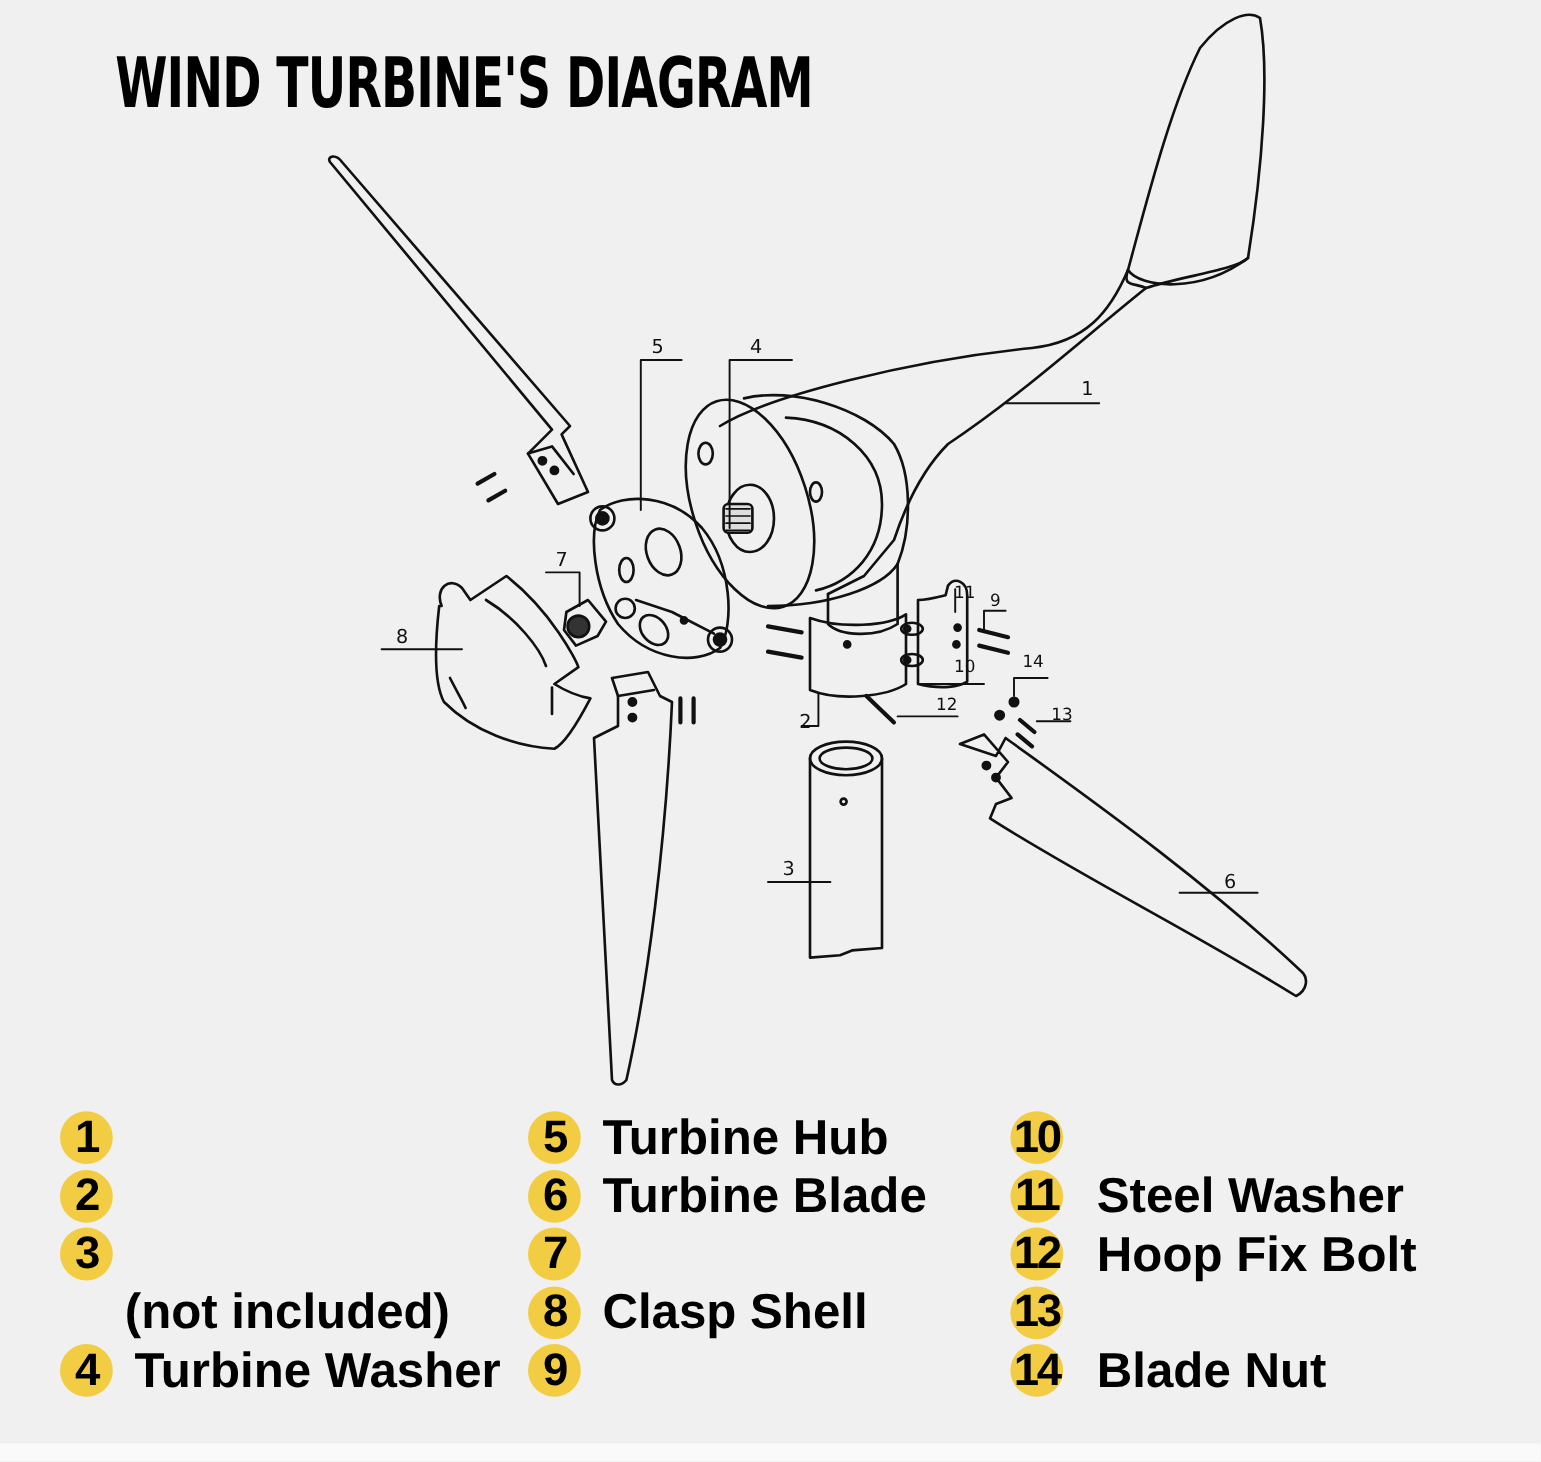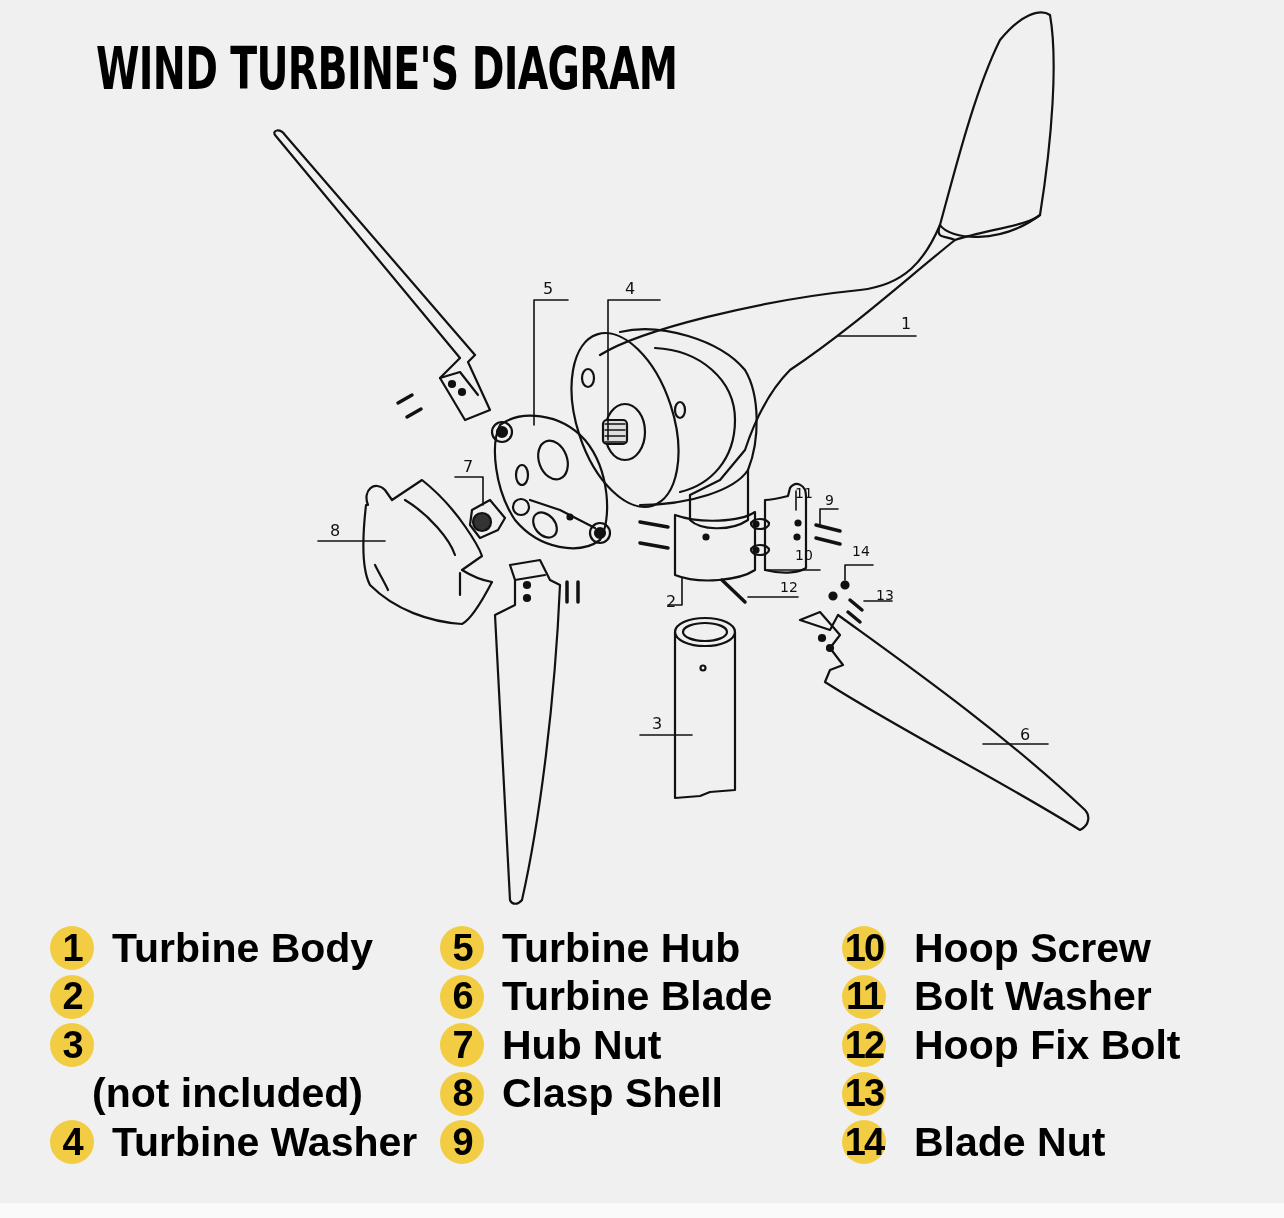--- a/index.html
+++ b/index.html
@@ -24,21 +24,21 @@
     .legend-item { display: flex; align-items: center; height: 48.5px; }
     .badge {
       width: 44px; height: 44px; border-radius: 50%; background: #f2cd43;
       display: flex; align-items: center; justify-content: center;
       font-weight: bold; font-size: 38px; color: #000; flex: 0 0 44px;
       letter-spacing: -2px;
     }
     .label {
       font-weight: bold; font-size: 41px; color: #000; margin-left: 18px; white-space: nowrap;
     }
-    .legend-item.cont .label { margin-left: 42px; }
+    .legend-item.cont .label { margin-left: 54px; }
     .col-c .label { margin-left: 28px; }
   </style>
 </head>
 <body>
 
 <div class="title">WIND TURBINE'S DIAGRAM</div>
 
 <svg class="diagram" width="1284" height="920" viewBox="0 0 1284 920" fill="none" stroke="#111" stroke-width="2.2" stroke-linejoin="round" stroke-linecap="round" font-family="DejaVu Sans, sans-serif" font-size="16">
 
   <g>
@@ -165,21 +165,20 @@
     <text x="795" y="498" font-size="14">11</text>
     <text x="780" y="592" font-size="14">12</text>
     <text x="876" y="600" font-size="14">13</text>
     <text x="852" y="556" font-size="14">14</text>
   </g>
 </svg>
 
 <div class="legend col-a" style="left:50px;">
   <div class="legend-item">
     <span class="badge">1</span>
-    <span class="label">Turbine Body</span>
   </div>
   <div class="legend-item">
     <span class="badge">2</span>
   </div>
   <div class="legend-item">
     <span class="badge">3</span>
   </div>
   <div class="legend-item cont">
     <span class="label">(not included)</span>
   </div>
@@ -193,39 +192,37 @@
   <div class="legend-item">
     <span class="badge">5</span>
     <span class="label">Turbine Hub</span>
   </div>
   <div class="legend-item">
     <span class="badge">6</span>
     <span class="label">Turbine Blade</span>
   </div>
   <div class="legend-item">
     <span class="badge">7</span>
-    <span class="label">Hub Nut</span>
   </div>
   <div class="legend-item">
     <span class="badge">8</span>
     <span class="label">Clasp Shell</span>
   </div>
   <div class="legend-item">
     <span class="badge">9</span>
   </div>
 </div>
 
 <div class="legend col-c" style="left:842px;">
   <div class="legend-item">
     <span class="badge">10</span>
-    <span class="label">Hoop Screw</span>
   </div>
   <div class="legend-item">
     <span class="badge">11</span>
-    <span class="label">Bolt Washer</span>
+    <span class="label">Steel Washer</span>
   </div>
   <div class="legend-item">
     <span class="badge">12</span>
     <span class="label">Hoop Fix Bolt</span>
   </div>
   <div class="legend-item">
     <span class="badge">13</span>
   </div>
   <div class="legend-item">
     <span class="badge">14</span>

